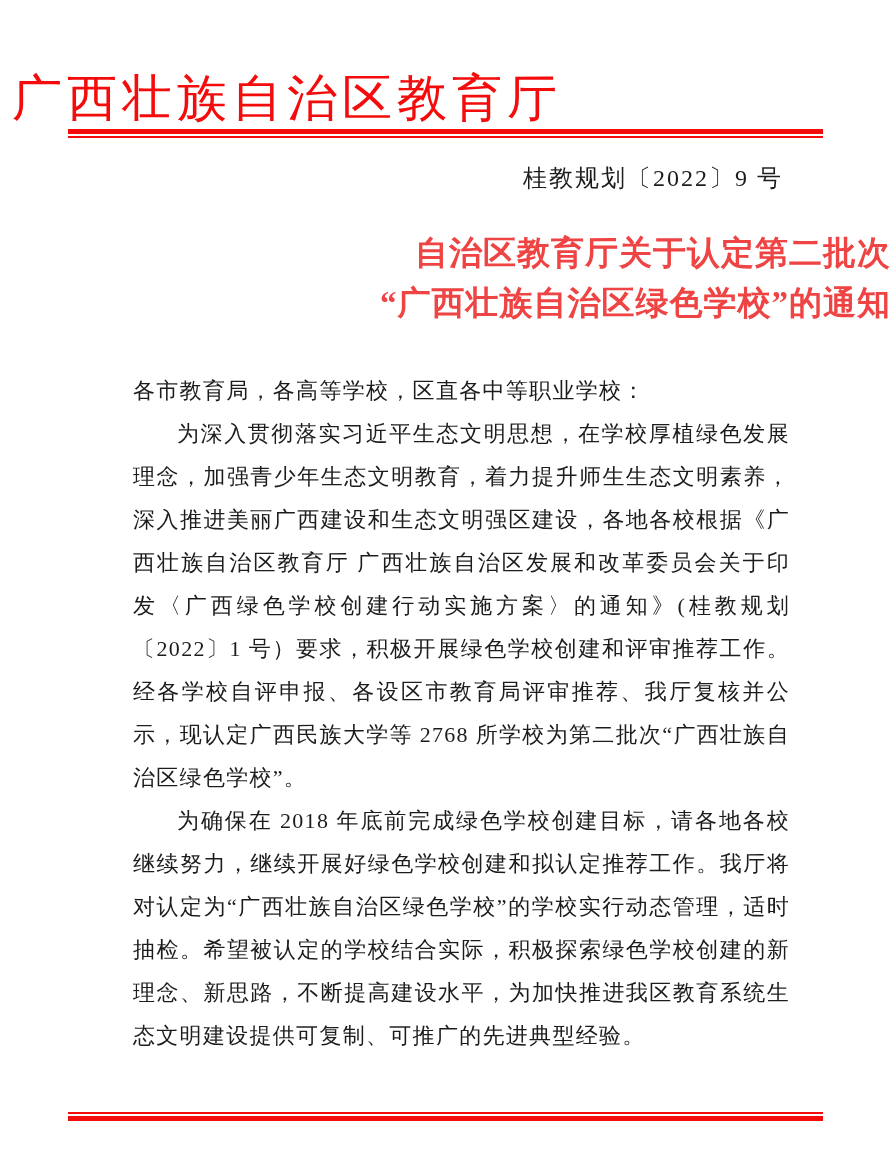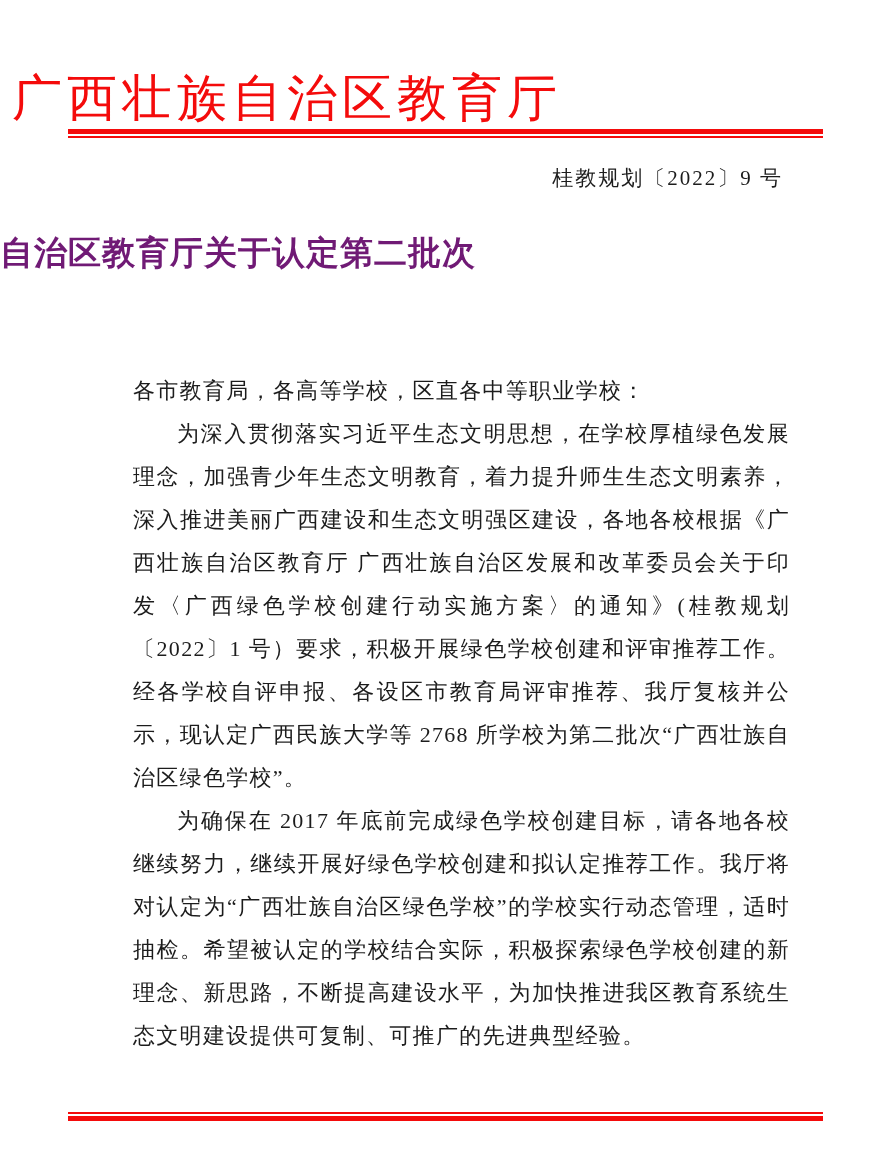--- a/index.html
+++ b/index.html
@@ -44,34 +44,34 @@
   .rule-top{ top:129px; }
   .rule-bottom{ top:1112px; }
   .rule .thick{ height:5px; background:var(--accent-red); }
   .rule .thin{ height:2px; background:var(--accent-red); }
   .rule .gap{ height:2px; background:transparent; }
   
   .doc-number{
     position:absolute;
     top:161px;
     right:108px;
-    font-size:21px;
+    font-size:24px;
     line-height:34px;
     letter-spacing:2px;
     color:var(--ink);
     white-space:nowrap;
   }
   
   .doc-title{
     position:absolute;
     top:228px;
     left:0;
     width:100%;
-    text-align:left;
-    color:#701a75;
+    text-align:right;
+    color:#ef4444;
     font-weight:bold;
     font-size:33px;
     line-height:50px;
     letter-spacing:1px;
   }
   
   .body-text{
     position:absolute;
     left:117px;
     top:369px;
@@ -102,27 +102,28 @@
   <div class="rule rule-top">
     <div class="thick"></div>
     <div class="gap"></div>
     <div class="thin"></div>
   </div>
 
   <div class="doc-number">桂教规划〔2022〕9 号</div>
 
   <div class="doc-title">
     <div>自治区教育厅关于认定第二批次</div>
+    <div>“广西壮族自治区绿色学校”的通知</div>
   </div>
 
   <div class="body-text">
     <p class="salutation">各市教育局，各高等学校，区直各中等职业学校：</p>
     <div>
         <p class="para">为深入贯彻落实习近平生态文明思想，在学校厚植绿色发展理念，加强青少年生态文明教育，着力提升师生生态文明素养，深入推进美丽广西建设和生态文明强区建设，各地各校根据《广西壮族自治区教育厅 广西壮族自治区发展和改革委员会关于印发〈广西绿色学校创建行动实施方案〉的通知》(桂教规划〔2022〕1 号）要求，积极开展绿色学校创建和评审推荐工作。经各学校自评申报、各设区市教育局评审推荐、我厅复核并公示，现认定广西民族大学等 2768 所学校为第二批次“广西壮族自治区绿色学校”。</p>
-        <p class="para">为确保在 2017 年底前完成绿色学校创建目标，请各地各校继续努力，继续开展好绿色学校创建和拟认定推荐工作。我厅将对认定为“广西壮族自治区绿色学校”的学校实行动态管理，适时抽检。希望被认定的学校结合实际，积极探索绿色学校创建的新理念、新思路，不断提高建设水平，为加快推进我区教育系统生态文明建设提供可复制、可推广的先进典型经验。</p>
+        <p class="para">为确保在 2018 年底前完成绿色学校创建目标，请各地各校继续努力，继续开展好绿色学校创建和拟认定推荐工作。我厅将对认定为“广西壮族自治区绿色学校”的学校实行动态管理，适时抽检。希望被认定的学校结合实际，积极探索绿色学校创建的新理念、新思路，不断提高建设水平，为加快推进我区教育系统生态文明建设提供可复制、可推广的先进典型经验。</p>
       </div>
   </div>
 
   <div class="rule rule-bottom">
     <div class="thin"></div>
     <div class="gap"></div>
     <div class="thick"></div>
   </div>
 
 </div>

